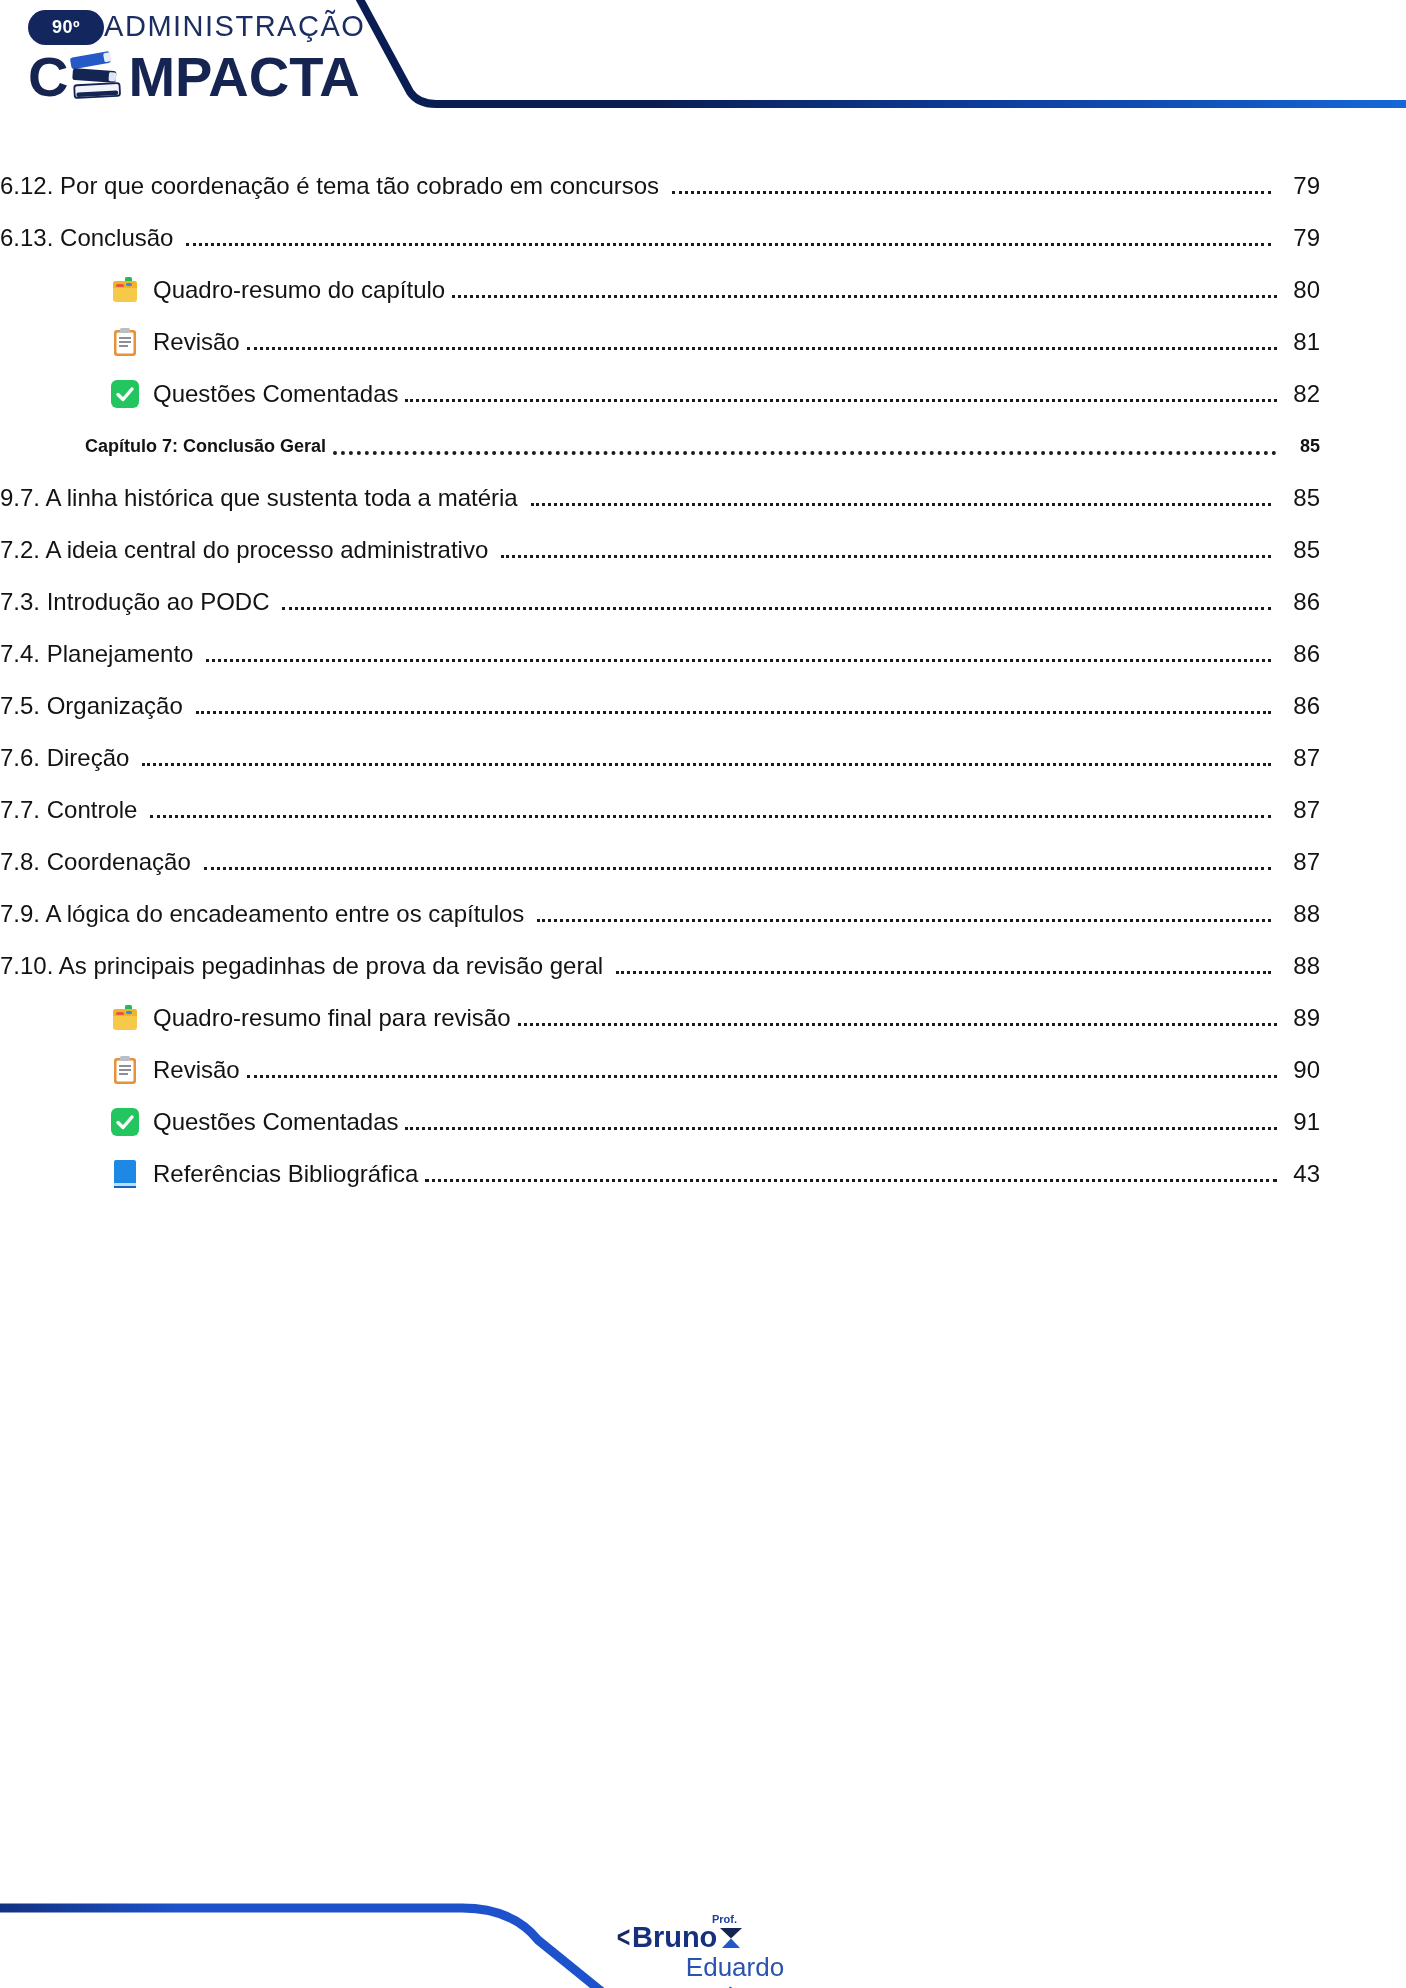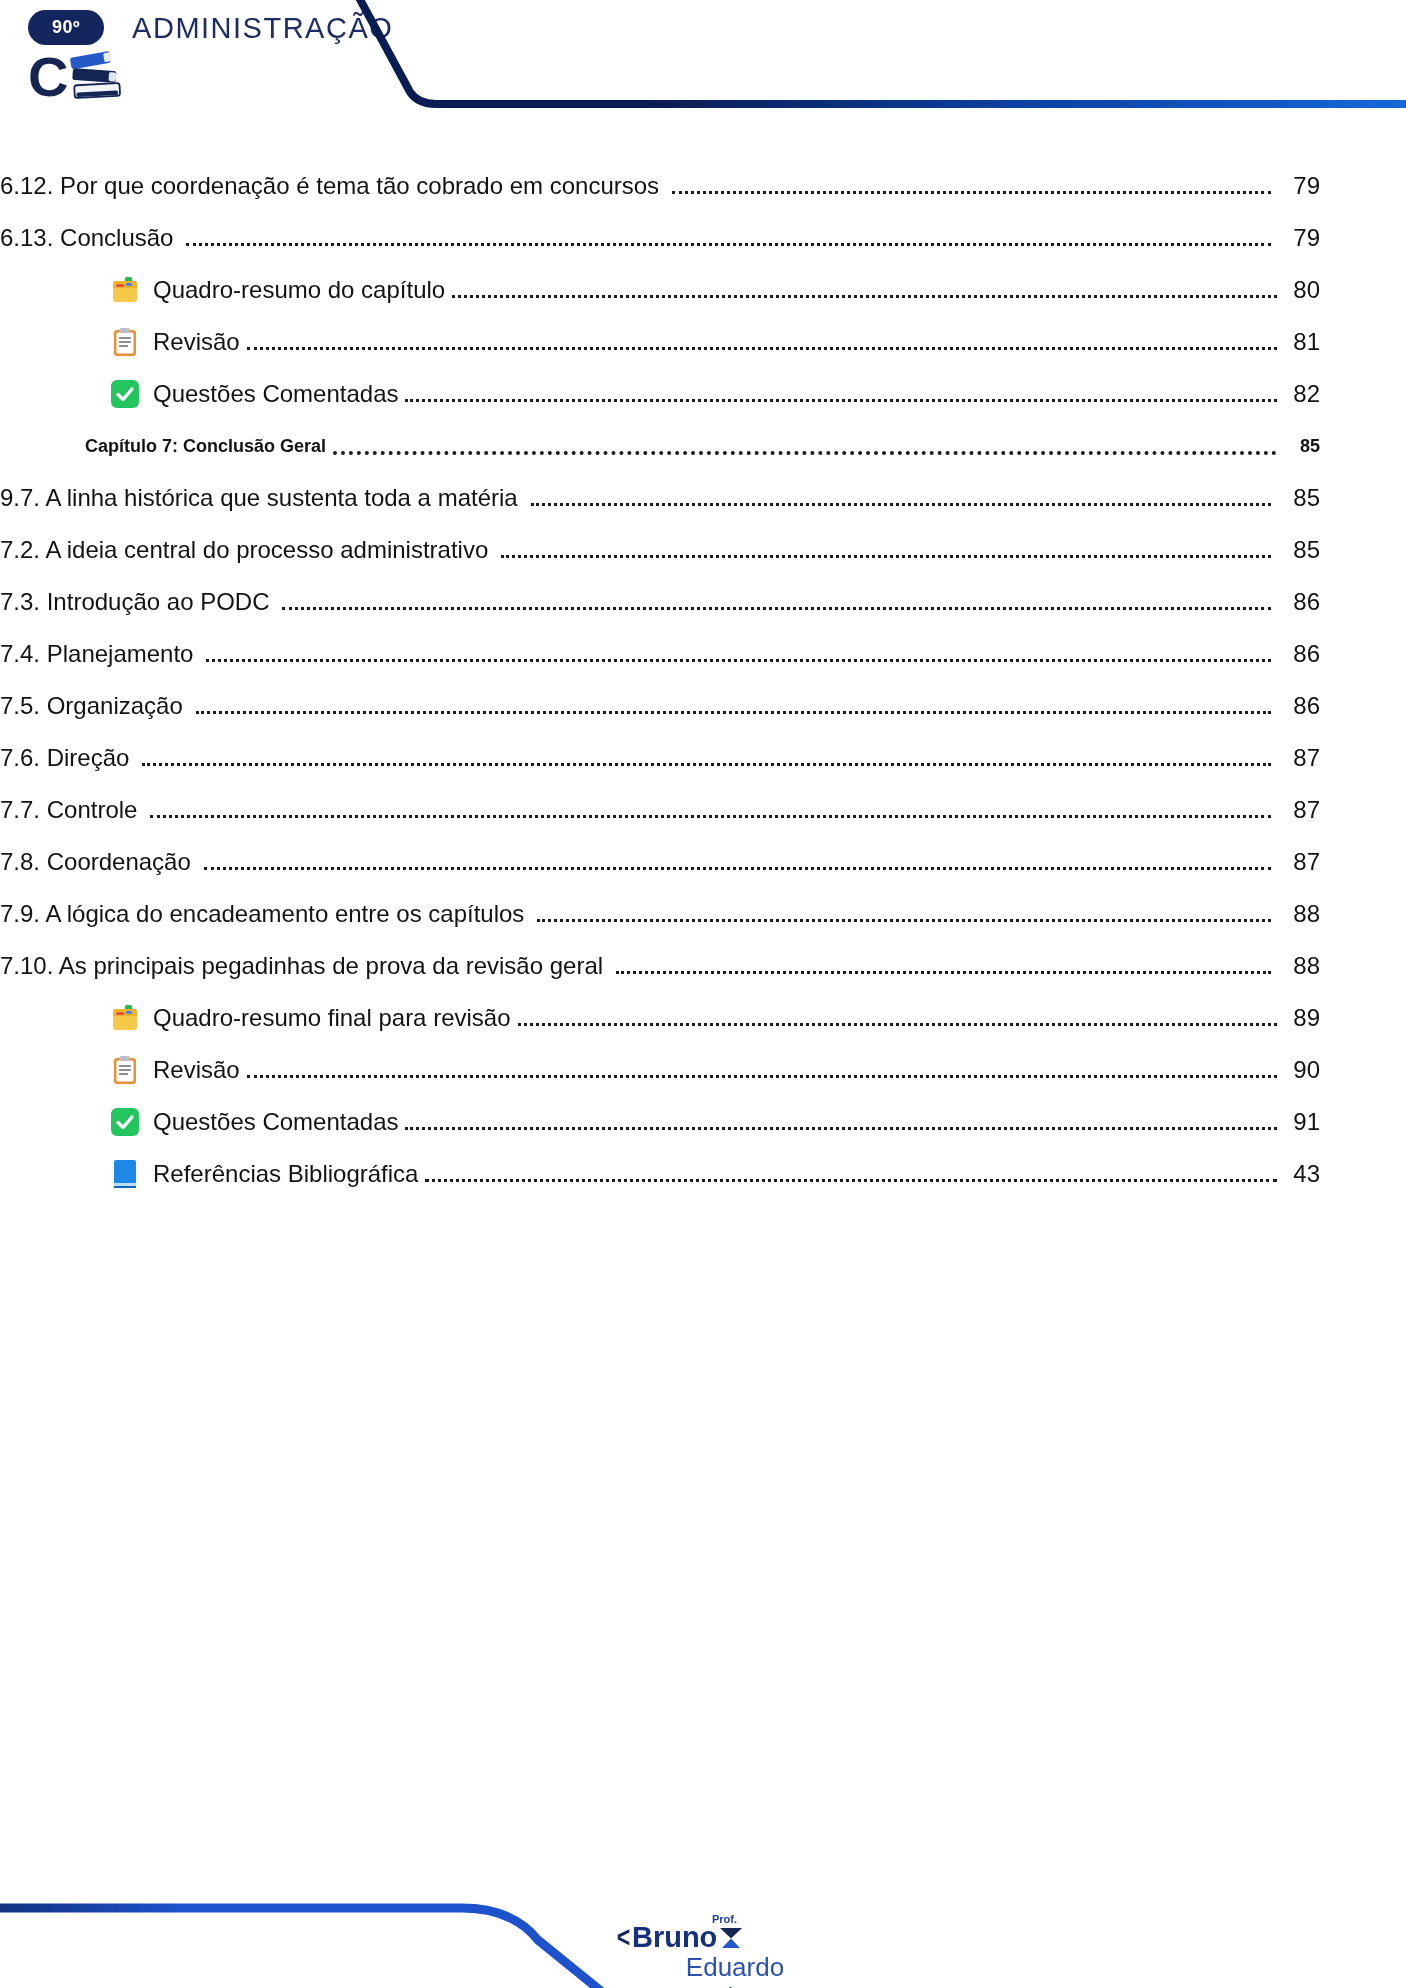--- a/index.html
+++ b/index.html
@@ -3,21 +3,21 @@
 <meta charset="utf-8">
 <style>
   html,body{margin:0;padding:0;background:#ffffff;}
   .page{
     position:relative;width:1406px;height:1988px;background:#ffffff;overflow:hidden;
     font-family:"Liberation Sans", sans-serif;color:#111;
   }
 
   
   .brand{position:absolute;top:10px;left:28px;}
-  .brand-top{display:flex;align-items:flex-end;gap:28px;}
+  .brand-top{display:flex;align-items:flex-start;gap:0;}
   .badge{
     background:#14265e;color:#ffffff;font-weight:bold;font-size:18px;
     padding:7px 24px;border-radius:19px;letter-spacing:.5px;
   }
   .brand-name{color:#1b2d63;font-size:29px;letter-spacing:1.5px;}
   .brand-word{
     display:flex;align-items:center;color:#152451;font-weight:bold;
     font-size:56px;line-height:1;margin-top:4px;letter-spacing:0;
   }
   .brand-word .books{margin:0 1px;}
@@ -84,20 +84,21 @@
           </g>
           <g transform="rotate(4 30 26)">
             <rect x="4" y="20" width="48" height="13" rx="3" fill="#152553"></rect>
             <rect x="44" y="21.5" width="8" height="10" rx="2" fill="#dfe5f2"></rect>
           </g>
           <g transform="rotate(-3 30 42)">
             <rect x="6" y="36" width="50" height="14" rx="3" fill="#f2f4f8" stroke="#152553" stroke-width="2"></rect>
             <rect x="8" y="44" width="46" height="5" rx="2" fill="#152553"></rect>
           </g>
         </svg>
+        <span>MPACTA</span>
       </div>
     </div>
 
     <svg class="header-swoosh" width="1406" height="130" viewBox="0 0 1406 130">
       <defs>
         <linearGradient id="hgrad" x1="0" y1="0" x2="1" y2="0">
           <stop offset="0.28" stop-color="#0a1d52"></stop>
           <stop offset="0.6" stop-color="#0d3d9c"></stop>
           <stop offset="1" stop-color="#1568d8"></stop>
         </linearGradient>

